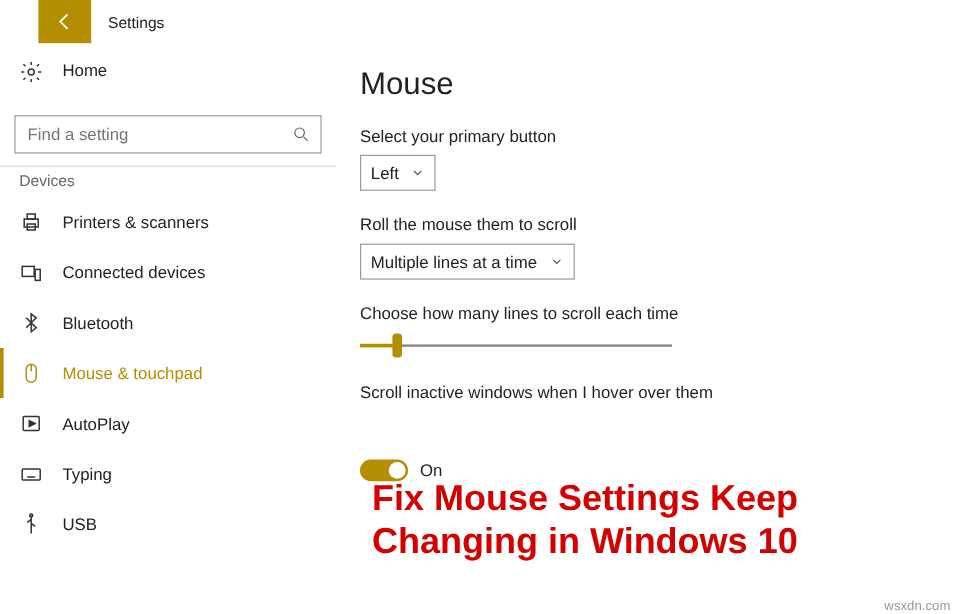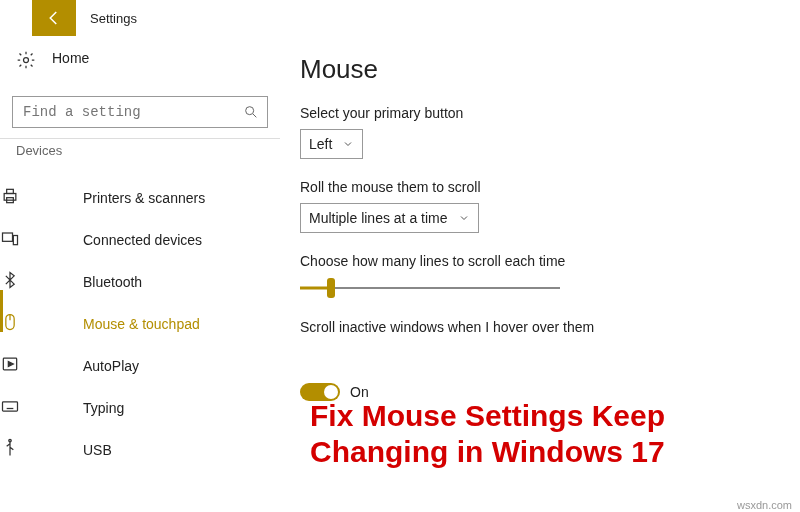--- a/index.html
+++ b/index.html
@@ -45,32 +45,32 @@
     font-size:14px;
   }
   .home-row svg{width:20px;height:20px;margin-right:16px;fill:none;stroke:#333;stroke-width:1.5;}
   .search-wrap{padding:6px 12px 10px;}
   .search{
     display:flex;align-items:center;
     border:1px solid #999;height:32px;
     padding:0 8px;
   }
   .search input{
-    flex:1;border:none;outline:none;font-size:14px;font-family:Liberation Mono, monospace;
+    flex:1;border:none;outline:none;font-size:14px;font-family:Liberation Sans, sans-serif;
     background:transparent;
   }
   .search svg{width:16px;height:16px;fill:none;stroke:#666;stroke-width:1.5;}
   .group-label{
     padding:4px 16px 6px;
     color:#666;font-size:13px;
   }
   .nav-item{
-    display:flex;align-items:flex-end;
-    height:42px;padding-left:0;
-    font-size:14px;color:#222;gap:47px;
+    display:flex;align-items:center;
+    height:42px;padding-left:16px;
+    font-size:14px;color:#222;
   }
   .nav-item svg{width:20px;height:20px;margin-right:16px;fill:none;stroke:#333;stroke-width:1.5;}
   .nav-item.active{
     color:#b38e00;
     box-shadow: inset 3px 0 0 #b38e00;
   }
   .nav-item.active svg{stroke:#b38e00;}
   .hr{height:1px;background:#ddd;margin:0 0 0 0;}
   .main{
     flex:1;
@@ -248,14 +248,14 @@
       <div class="toggle-row">
         <div class="toggle">
           <div class="knob"></div>
         </div>
         <span>On</span>
       </div>
     </div>
   </div>
 </div>
 
-<div class="overlay">Fix Mouse Settings Keep Changing in Windows 17</div>
+<div class="overlay">Fix Mouse Settings Keep Changing in Windows 10</div>
 <div class="watermark">wsxdn.com</div>
 
 </body></html>

